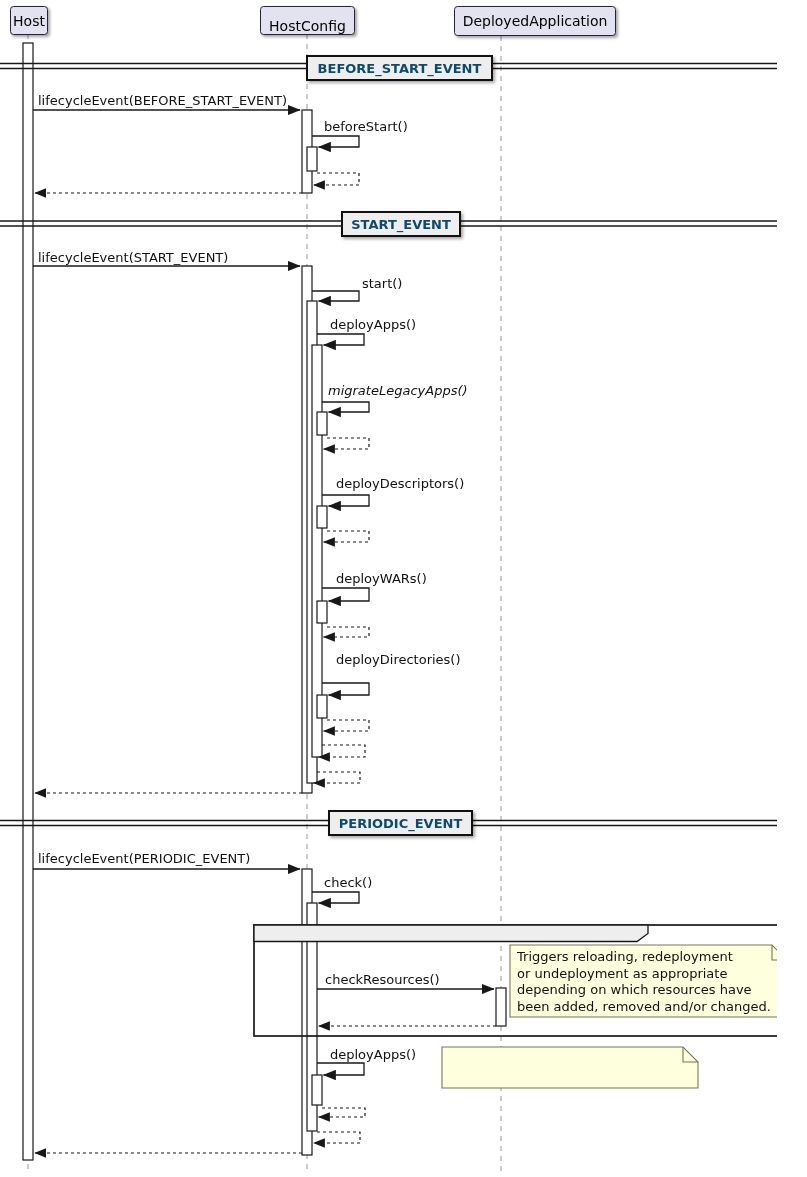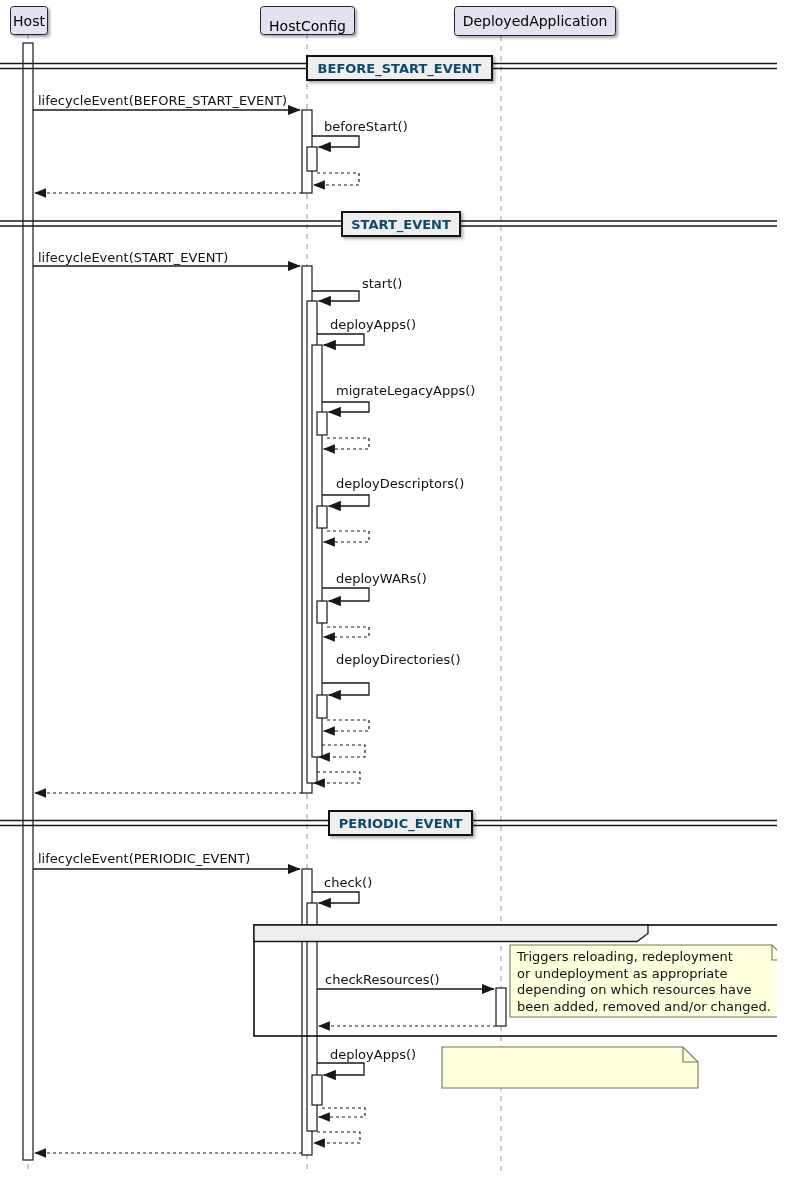--- a/index.html
+++ b/index.html
@@ -125,21 +125,21 @@
   <div class="abs divider" style="left:328px;top:810px;width:145px;height:26px;">
     <span>PERIODIC_EVENT</span>
   </div>
 
 
   <div class="abs msg" style="left:38px;top:93px;">lifecycleEvent(BEFORE_START_EVENT)</div>
   <div class="abs msg" style="left:324px;top:119px;">beforeStart()</div>
   <div class="abs msg" style="left:38px;top:250px;">lifecycleEvent(START_EVENT)</div>
   <div class="abs msg" style="left:324px;top:276px;margin-left:38px;">start()</div>
   <div class="abs msg" style="left:330px;top:317px;">deployApps()</div>
-  <div class="abs msg" style="left:336px;top:383px;">migrateLegacyApps()</div>
+  <div class="abs msg" style="left:328px;top:383px;font-style:italic;">migrateLegacyApps()</div>
   <div class="abs msg" style="left:336px;top:476px;">deployDescriptors()</div>
   <div class="abs msg" style="left:336px;top:571px;">deployWARs()</div>
   <div class="abs msg" style="left:336px;top:652px;">deployDirectories()</div>
   <div class="abs msg" style="left:38px;top:851px;">lifecycleEvent(PERIODIC_EVENT)</div>
   <div class="abs msg" style="left:324px;top:875px;">check()</div>
   <div class="abs msg" style="left:325px;top:972px;">checkResources()</div>
   <div class="abs msg" style="left:330px;top:1047px;">deployApps()</div>
 
   <div class="abs note-text" style="left:517px;top:949px;width:264px;">Triggers reloading, redeployment
 or undeployment as appropriate

